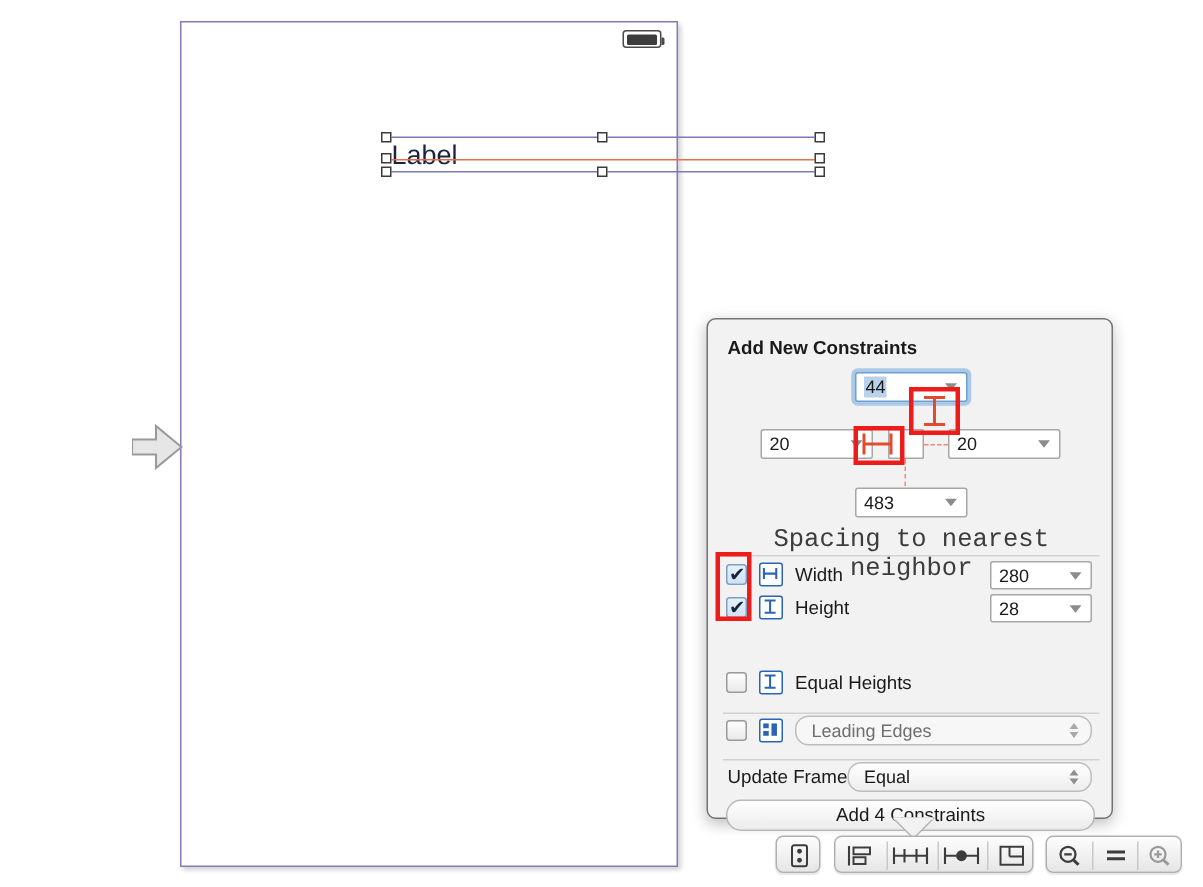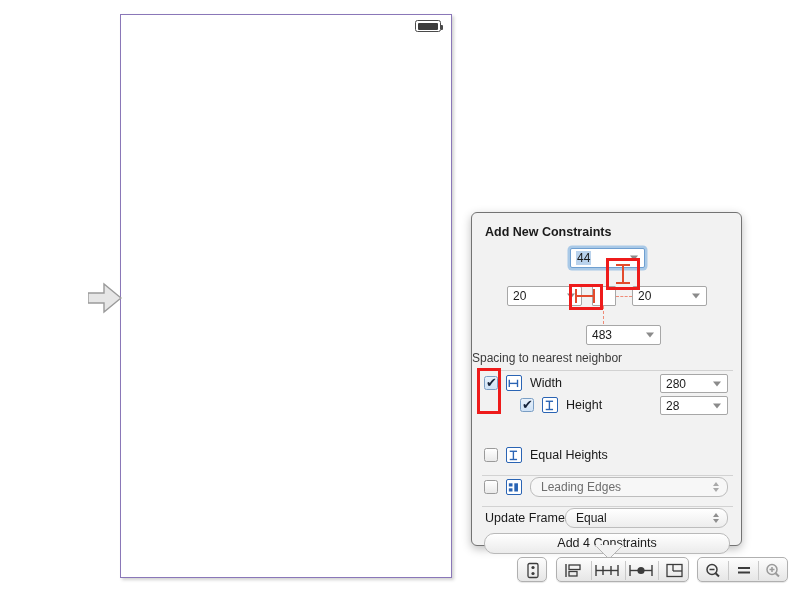--- a/index.html
+++ b/index.html
@@ -85,21 +85,21 @@
     border-top: 5px solid #8b8b8b;
   }
   #combo-top {
     left: 98px; top: 35px; width: 75px; height: 20px;
     border-color: #6f9fd0;
     box-shadow: 0 0 0 2.5px rgba(110,168,222,0.55);
   }
   #combo-top .val { background: #b9d2ec; padding: 0 1px; }
   #combo-left  { left: 35px; top: 73px; width: 75px; height: 20px; }
   #combo-right { left: 160px; top: 73px; width: 75px; height: 20px; }
-  #combo-bottom{ left: 98px; top: 112px; width: 75px; height: 20px; margin-left: 16px; }
+  #combo-bottom{ left: 98px; top: 112px; width: 75px; height: 20px; }
 
   
   #widget-core {
     position: absolute; left: 120px; top: 73px;
     width: 24px; height: 20px;
     background: #ffffff; border: 1px solid #a7a7a7; border-radius: 1px;
   }
   .dash-h {
     position: absolute; height: 0; border-top: 1.4px dashed #ef8b77;
   }
@@ -111,21 +111,21 @@
   .redbox { position: absolute; border: 3px solid #ee1b1b; }
   #redbox-top    { left: 134px; top: 45px;  width: 34px; height: 32px; }
   #redbox-left   { left: 97px;  top: 71px;  width: 34px; height: 26px; }
   #redbox-checks { left: 5px;   top: 155px; width: 24px; height: 46px; }
 
   
   .beam { position: absolute; }
 
   #spacing-note {
     position: absolute; left: 0; top: 138px; width: 271px;
-    text-align: left; font-size: 12px; color: #3c3c3c;
+    text-align: center; font-size: 17px; color: #3c3c3c; font-family: Liberation Mono, monospace;
   }
 
   .divider { position: absolute; left: 10px; width: 251px; height: 1px; background: #d2d2d2; }
   #div-1 { top: 157px; }
   #div-2 { top: 262px; }
   #div-3 { top: 293px; }
 
   
   .crow { position: absolute; left: 12px; height: 20px; }
   .cbox {
@@ -195,20 +195,36 @@
   .ticon { position: absolute; top: 4px; width: 30px; height: 17px; }
 </style>
 </head>
 <body>
 
 <div id="root">
 
   <div id="canvas-scene">
     <div id="status-battery"></div>
 
+    <div id="label-selection">
+      <div id="label-text">Label</div>
+
+      <div class="sel-edge h" style="top:0px;"></div>
+      <div class="sel-edge h" style="top:23px;"></div>
+      <div class="baseline-line" style="top:15px;"></div>
+
+      <div class="handle" style="left:-3px;  top:-3px;"></div>
+      <div class="handle" style="left:141px; top:-3px;"></div>
+      <div class="handle" style="left:286px; top:-3px;"></div>
+      <div class="handle" style="left:-3px;  top:11px;"></div>
+      <div class="handle" style="left:286px; top:11px;"></div>
+      <div class="handle" style="left:-3px;  top:20px;"></div>
+      <div class="handle" style="left:141px; top:20px;"></div>
+      <div class="handle" style="left:286px; top:20px;"></div>
+    </div>
   </div>
 
   <svg id="entry-arrow" viewBox="0 0 34 34">
     <path d="M0 12 L16 12 L16 3 L33 17 L16 31 L16 22 L0 22 Z" fill="#e6e6e6" stroke="#9a9a9a" stroke-width="1.4"></path>
   </svg>
 
   <div id="popover">
 
     <div id="popover-title">Add New Constraints</div>
 
@@ -266,21 +282,21 @@
           <line x1="11.5" y1="3" x2="11.5" y2="11" stroke="#2a64b4" stroke-width="1.5"></line>
         </svg>
       </div>
       <span class="rlabel">Width</span>
     </div>
     <div class="combo" id="combo-width">
       <span class="val">280</span>
       <span class="arrow"></span>
     </div>
 
-    <div class="crow" id="row-height" style="width:240px;margin-left:36px;">
+    <div class="crow" id="row-height" style="width:240px;">
       <div class="cbox checked"></div>
       <div class="glyphbox">
         <svg viewBox="0 0 14 14" width="12.8" height="12.8">
           <line x1="3" y1="2.5" x2="11" y2="2.5" stroke="#2a64b4" stroke-width="1.5"></line>
           <line x1="7" y1="2.5" x2="7" y2="11.5" stroke="#2a64b4" stroke-width="1.5"></line>
           <line x1="3" y1="11.5" x2="11" y2="11.5" stroke="#2a64b4" stroke-width="1.5"></line>
         </svg>
       </div>
       <span class="rlabel">Height</span>
     </div>

